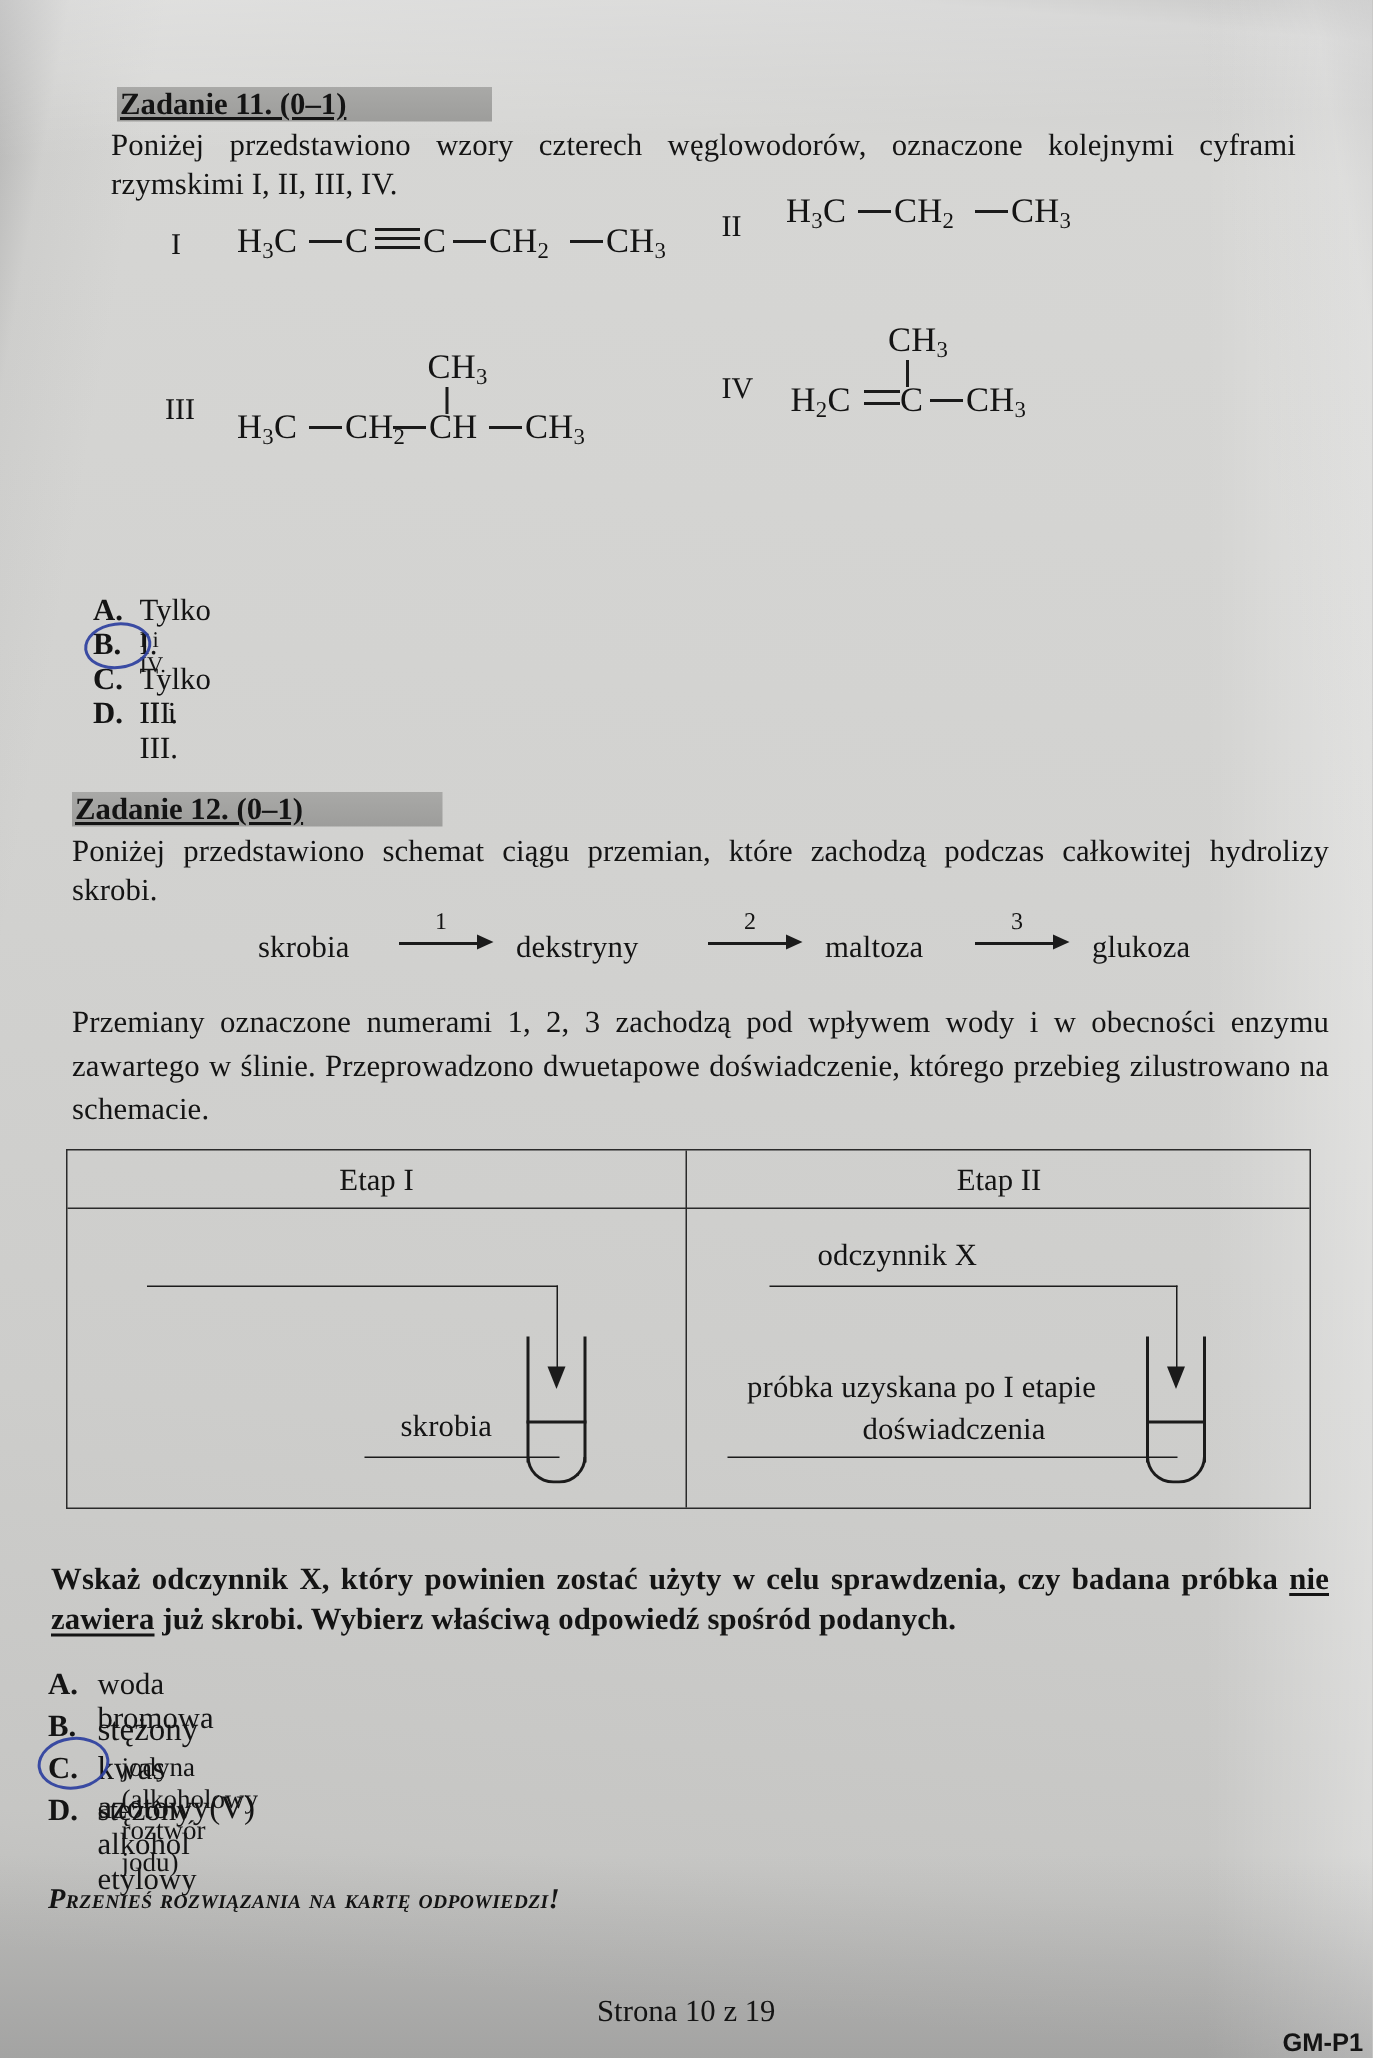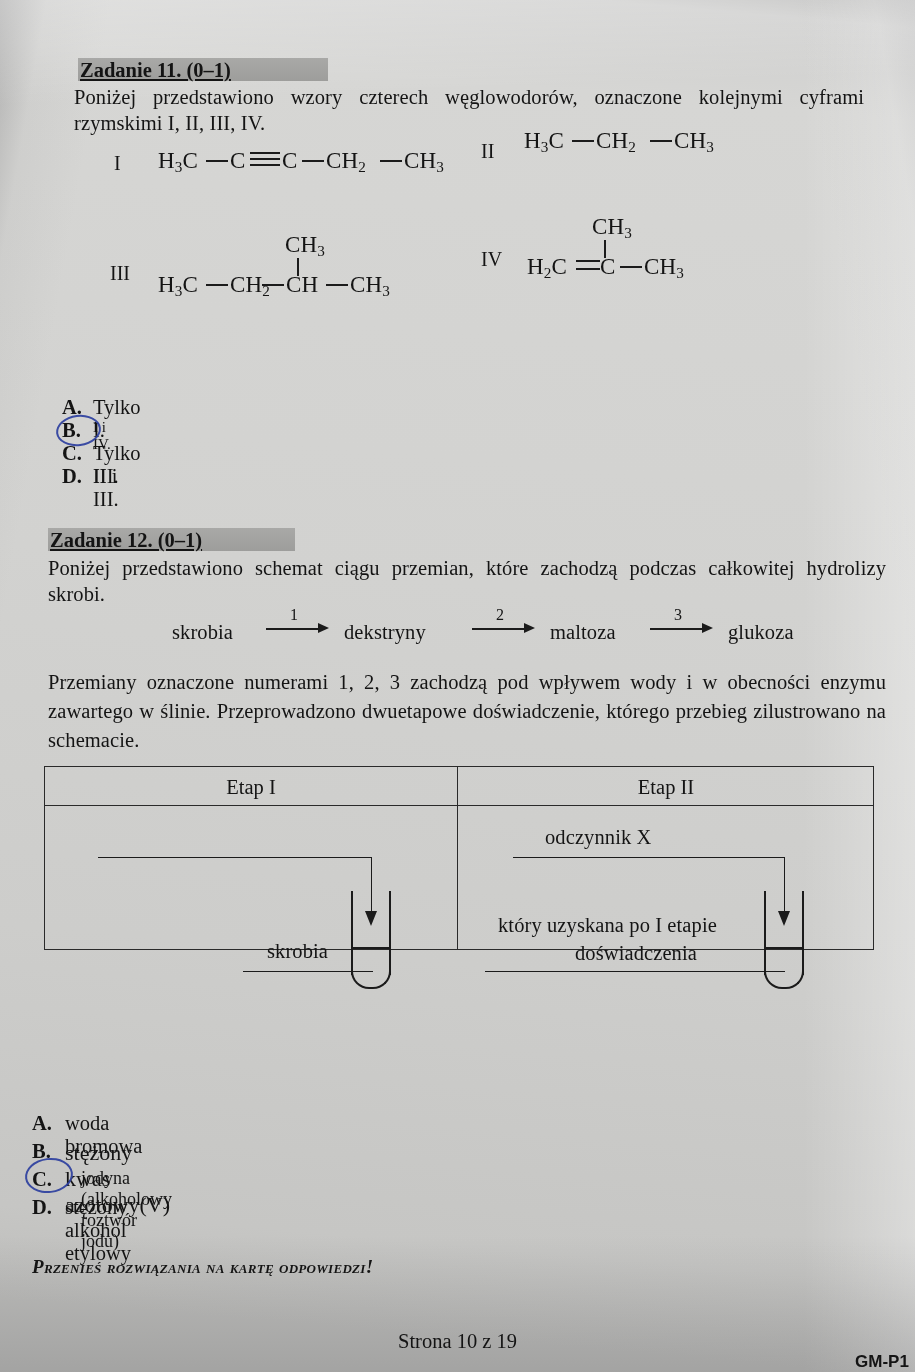--- a/index.html
+++ b/index.html
@@ -225,21 +225,21 @@
       <div class="shaft" style="width:52px;"></div>
       <div class="head" style="left:52px;"></div>
     </div>
     <span class="rxn-num" style="left:502px; top:-14px;">3</span>
 
     <span class="t body-text" style="left:556px; top:2px;">glukoza</span>
   </div>
 
   <div class="t body-text just" style="left:48px; top:668px; width:838px; line-height:1.42;">Przemiany oznaczone numerami 1, 2, 3 zachodzą pod wpływem wody i w obecności enzymu zawartego w ślinie. Przeprowadzono dwuetapowe doświadczenie, którego przebieg zilustrowano na schemacie.</div>
 
-  <div id="exp-box" style="left:44px; top:766px; width:830px; height:184px;">
+  <div id="exp-box" style="left:44px; top:766px; width:830px; height:240px;">
     <div class="hdiv" style="top:38px;"></div>
     <div class="vdiv" style="left:412px;"></div>
 
     <div class="etap-title" style="left:0; top:9px; width:412px;">Etap I</div>
     <div class="etap-title" style="left:412px; top:9px; width:418px;">Etap II</div>
 
     <div class="lead-line" style="left:53px; top:90px; width:274px;"></div>
     <div class="lead-down" style="left:326px; top:90px; height:57px;"></div>
     <div class="down-arrow-head" style="left:320px; top:144px;"></div>
 
@@ -251,32 +251,35 @@
       <div class="wall" style="right:0;"></div>
       <div class="bottom"></div>
       <div class="liquid" style="top:56px;"></div>
     </div>
 
     <div class="t body-text" style="left:500px; top:60px;">odczynnik X</div>
     <div class="lead-line" style="left:468px; top:90px; width:272px;"></div>
     <div class="lead-down" style="left:739px; top:90px; height:57px;"></div>
     <div class="down-arrow-head" style="left:733px; top:144px;"></div>
 
-    <div class="t body-text" style="left:453px; top:148px;">który uzyskana po I etapie</div>
+    <div class="t body-text" style="left:453px; top:148px;">próbka uzyskana po I etapie</div>
     <div class="t body-text" style="left:530px; top:176px;">doświadczenia</div>
     <div class="lead-line" style="left:440px; top:204px; width:300px;"></div>
 
     <div class="tube" style="left:719px; top:124px; width:40px; height:98px;">
       <div class="wall" style="left:0;"></div>
       <div class="wall" style="right:0;"></div>
       <div class="bottom"></div>
       <div class="liquid" style="top:56px;"></div>
     </div>
   </div>
 
+  <div class="t body-text bold just" style="left:34px; top:1040px; width:852px; line-height:1.34;">
+    <span>Wskaż odczynnik X, który powinien zostać użyty w celu sprawdzenia, czy badana próbka </span><span class="underline-txt">nie zawiera</span><span> już skrobi. Wybierz właściwą odpowiedź spośród podanych.</span>
+  </div>
 
   <div style="position:absolute; left:32px; top:1112px;">
     <div style="position:relative; height:28px;">
       <span class="bold" style="position:absolute; left:0; font-size:20.5px;">A.</span>
       <span style="position:absolute; left:33px; font-size:20.5px;">woda bromowa</span>
     </div>
     <div style="position:relative; height:28px;">
       <span class="bold" style="position:absolute; left:0; font-size:20.5px;">B.</span>
       <span style="position:absolute; left:33px; font-size:22px;">stężony kwas azotowy(V)</span>
     </div>

